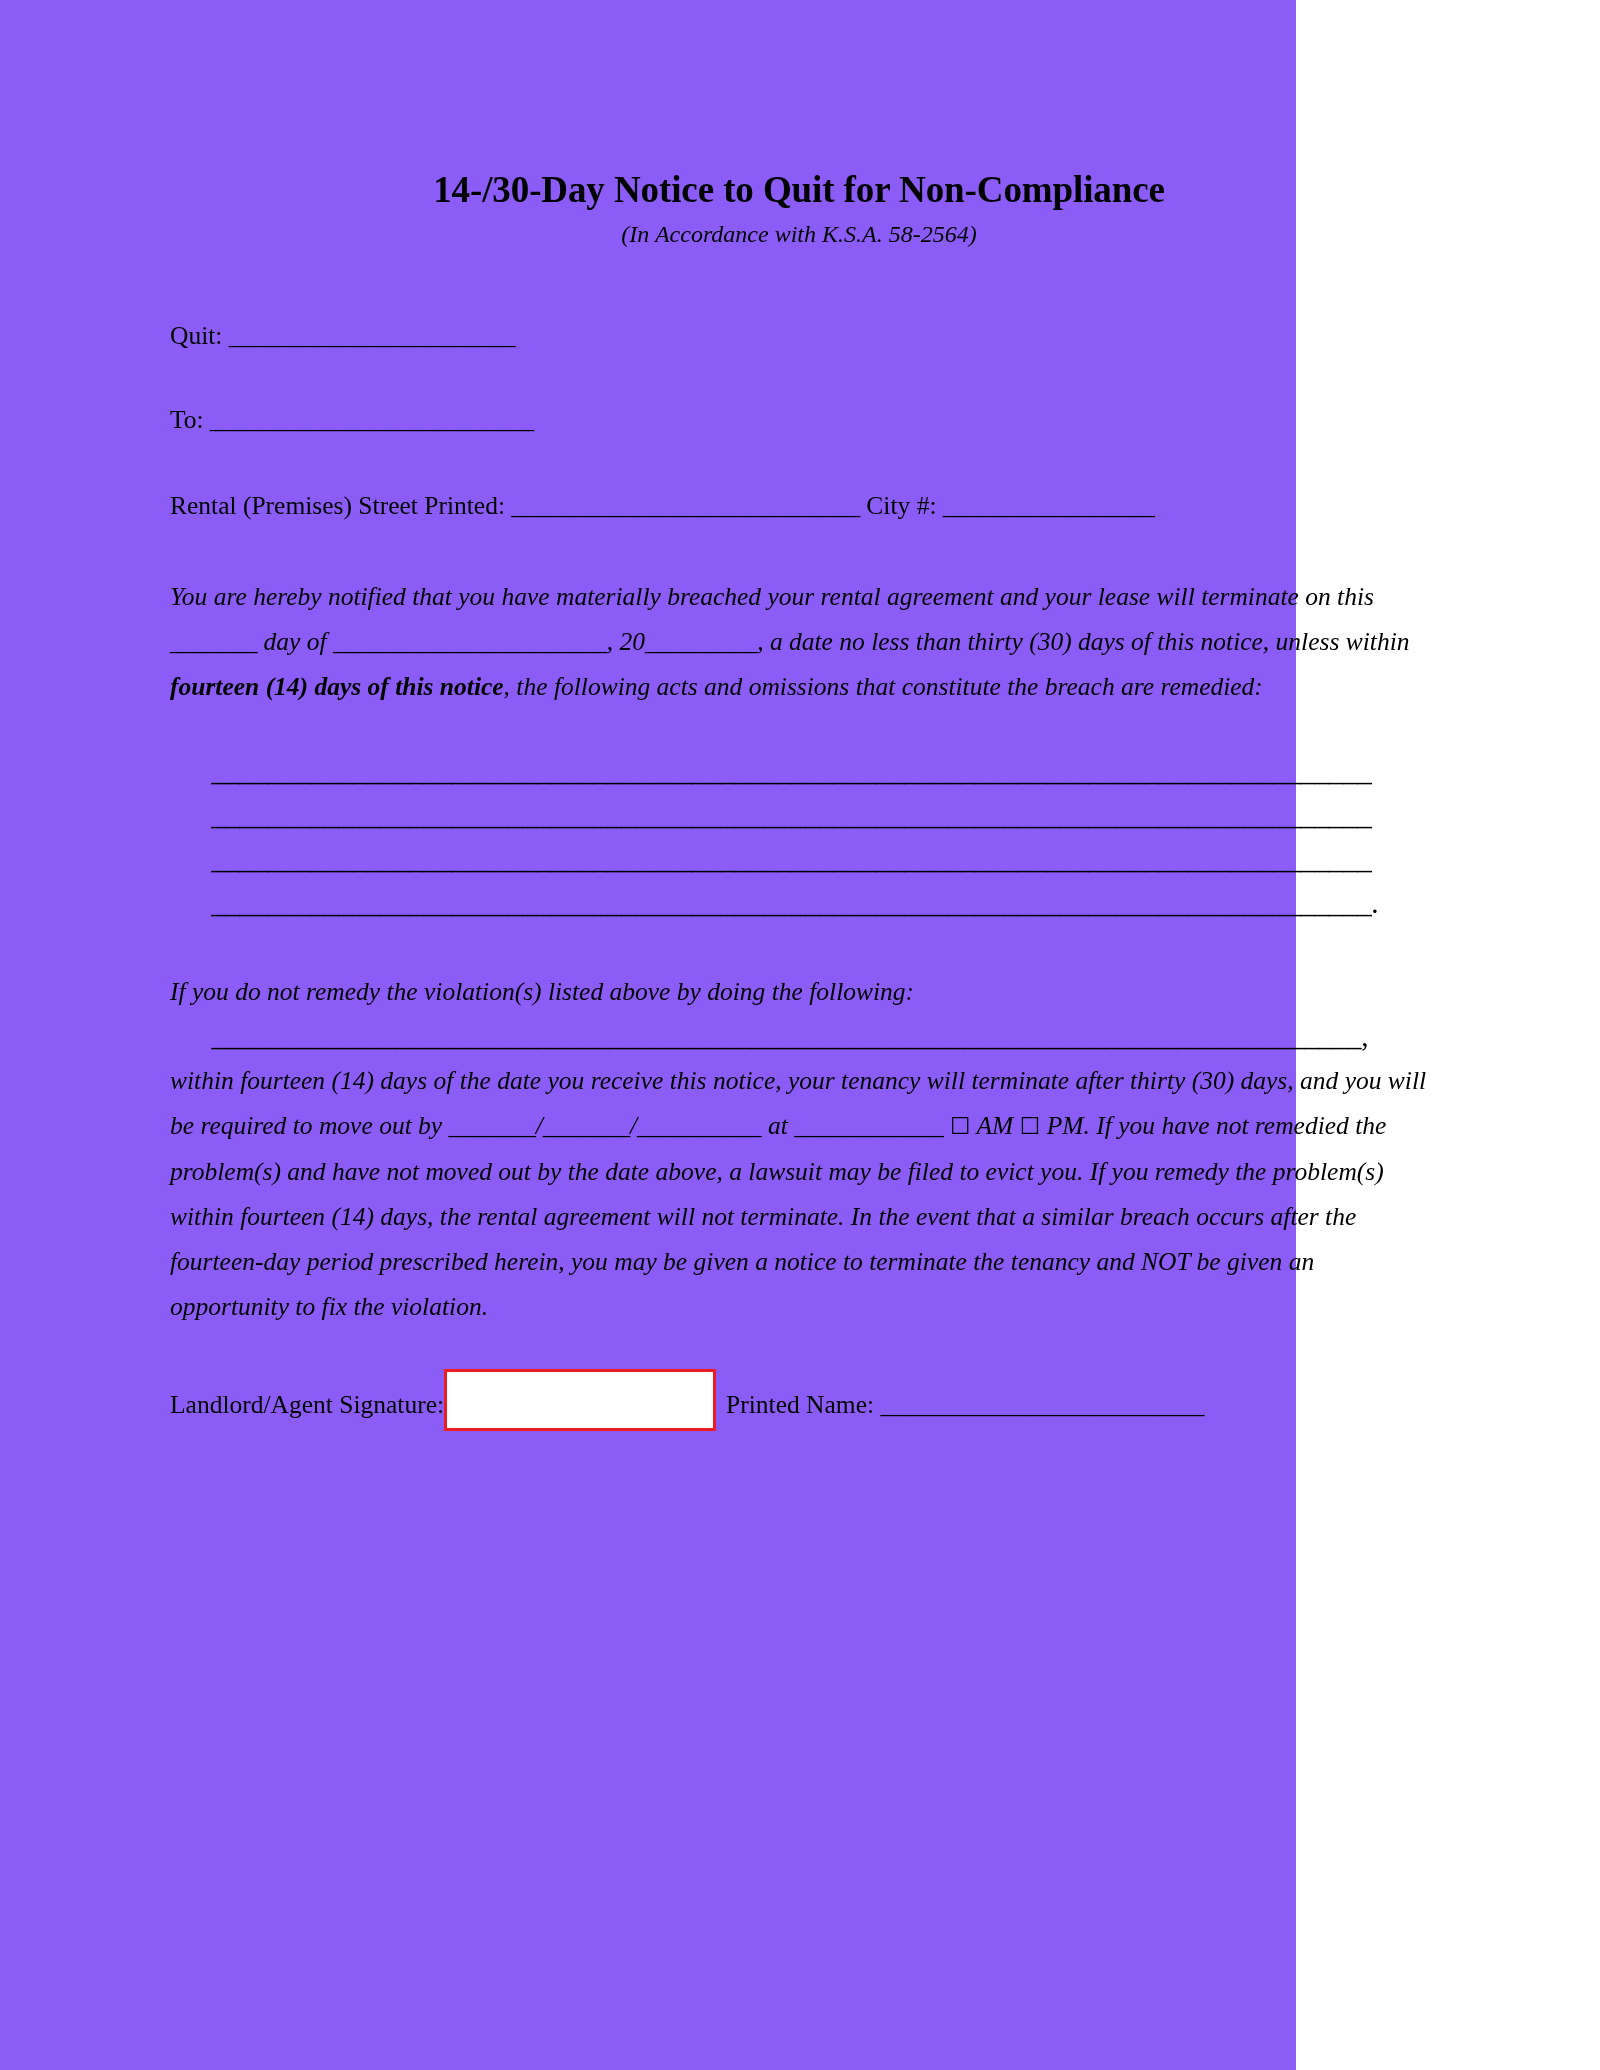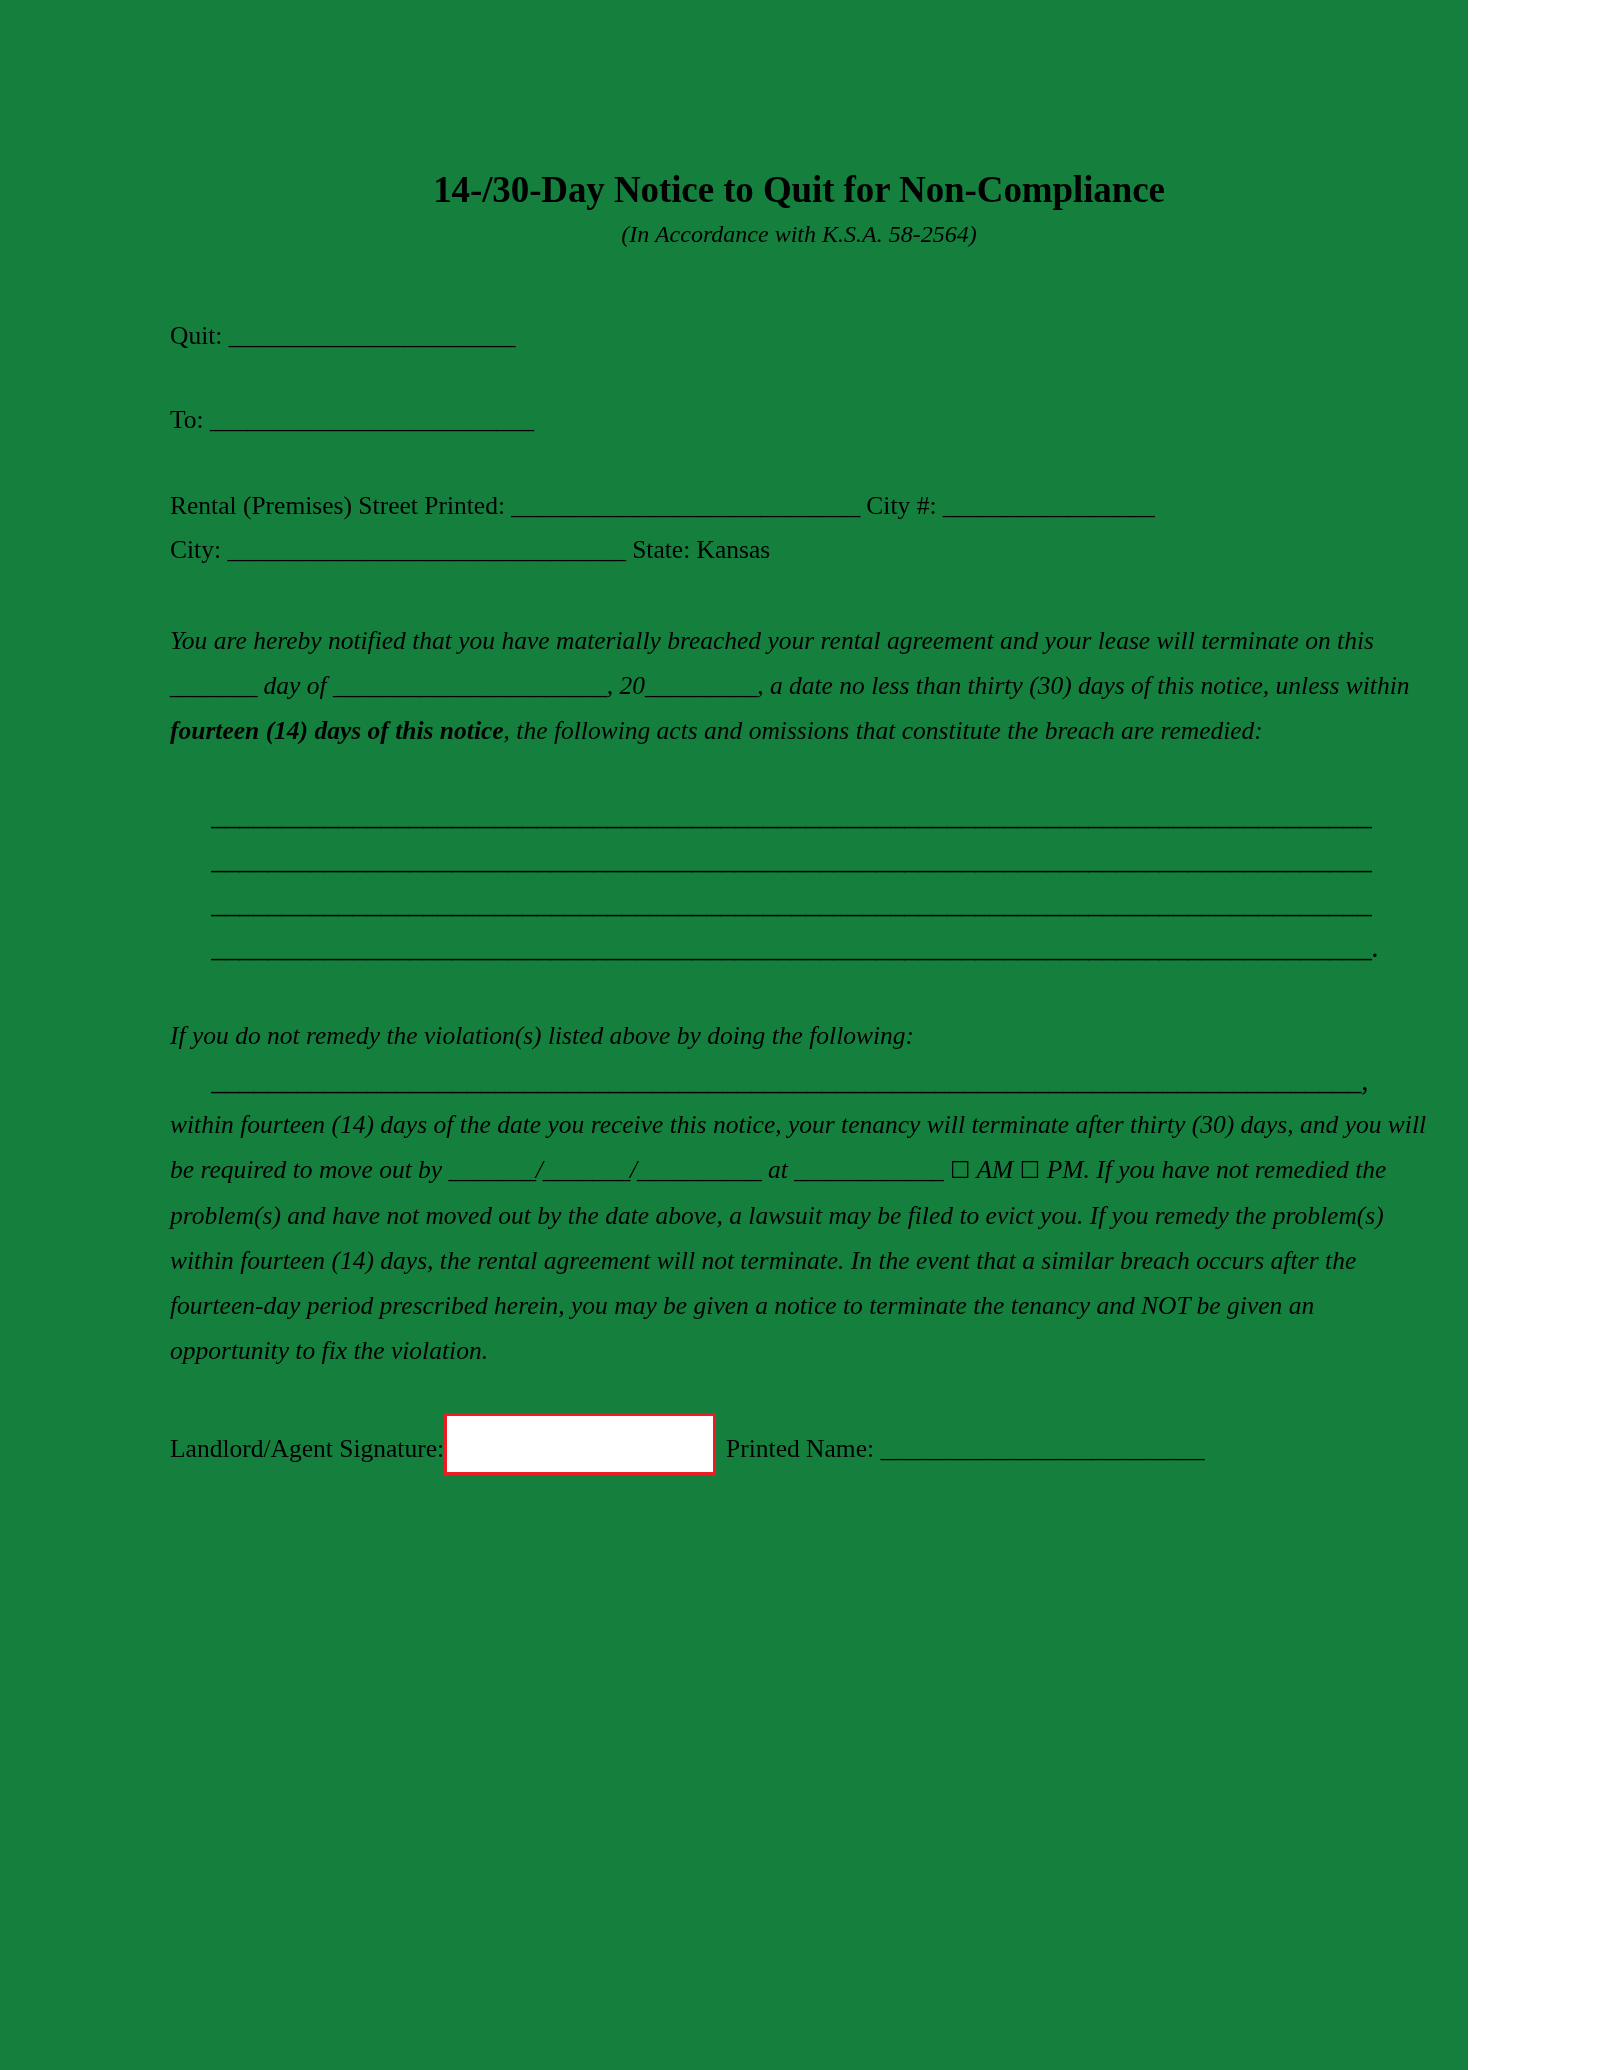--- a/index.html
+++ b/index.html
@@ -14,23 +14,23 @@
     position: relative;
     font-family: "Liberation Serif", "DejaVu Serif", serif;
     color: #000000;
     overflow: hidden;
   }
 
   .page {
     position: absolute;
     top: 0;
     left: 0;
-    width: 1468px;
+    width: 1296px;
     height: 2070px;
-    background: #15803d;
+    background: #8b5cf6;
   }
 
   .content {
     position: absolute;
     left: 170px;
     top: 0;
     width: 1258px;
   }
 
   
@@ -135,21 +135,20 @@
     <div class="line-row"><span>Quit: </span><span class="blank">_______________________</span></div>
 
     <div class="gap-2"></div>
 
     <div class="line-row"><span>To: </span><span class="blank">__________________________</span></div>
 
     <div class="gap-3"></div>
 
     <div class="line-row"><span>Rental (Premises) Street Printed: </span><span class="blank">____________________________</span><span> City #: </span><span class="blank">_________________</span></div>
 
-    <div class="line-row"><span>City: </span><span class="blank">________________________________</span><span> State: Kansas</span></div>
 
     <div class="gap-4"></div>
 
     <p class="para"><span>You are hereby notified that you have materially breached your rental agreement and your lease will terminate on this </span><span class="blank">_______</span><span> day of </span><span class="blank">______________________</span><span>, 20</span><span class="blank">_________</span><span>, a date no less than thirty (30) days of this notice, unless within </span><span class="bold">fourteen (14) days of this notice</span><span>, the following acts and omissions that constitute the breach are remedied:</span></p>
 
     <div class="gap-5"></div>
 
     <div class="rule-lines">
       <div>__________________________________________________________________________________</div>
       <div>__________________________________________________________________________________</div>

